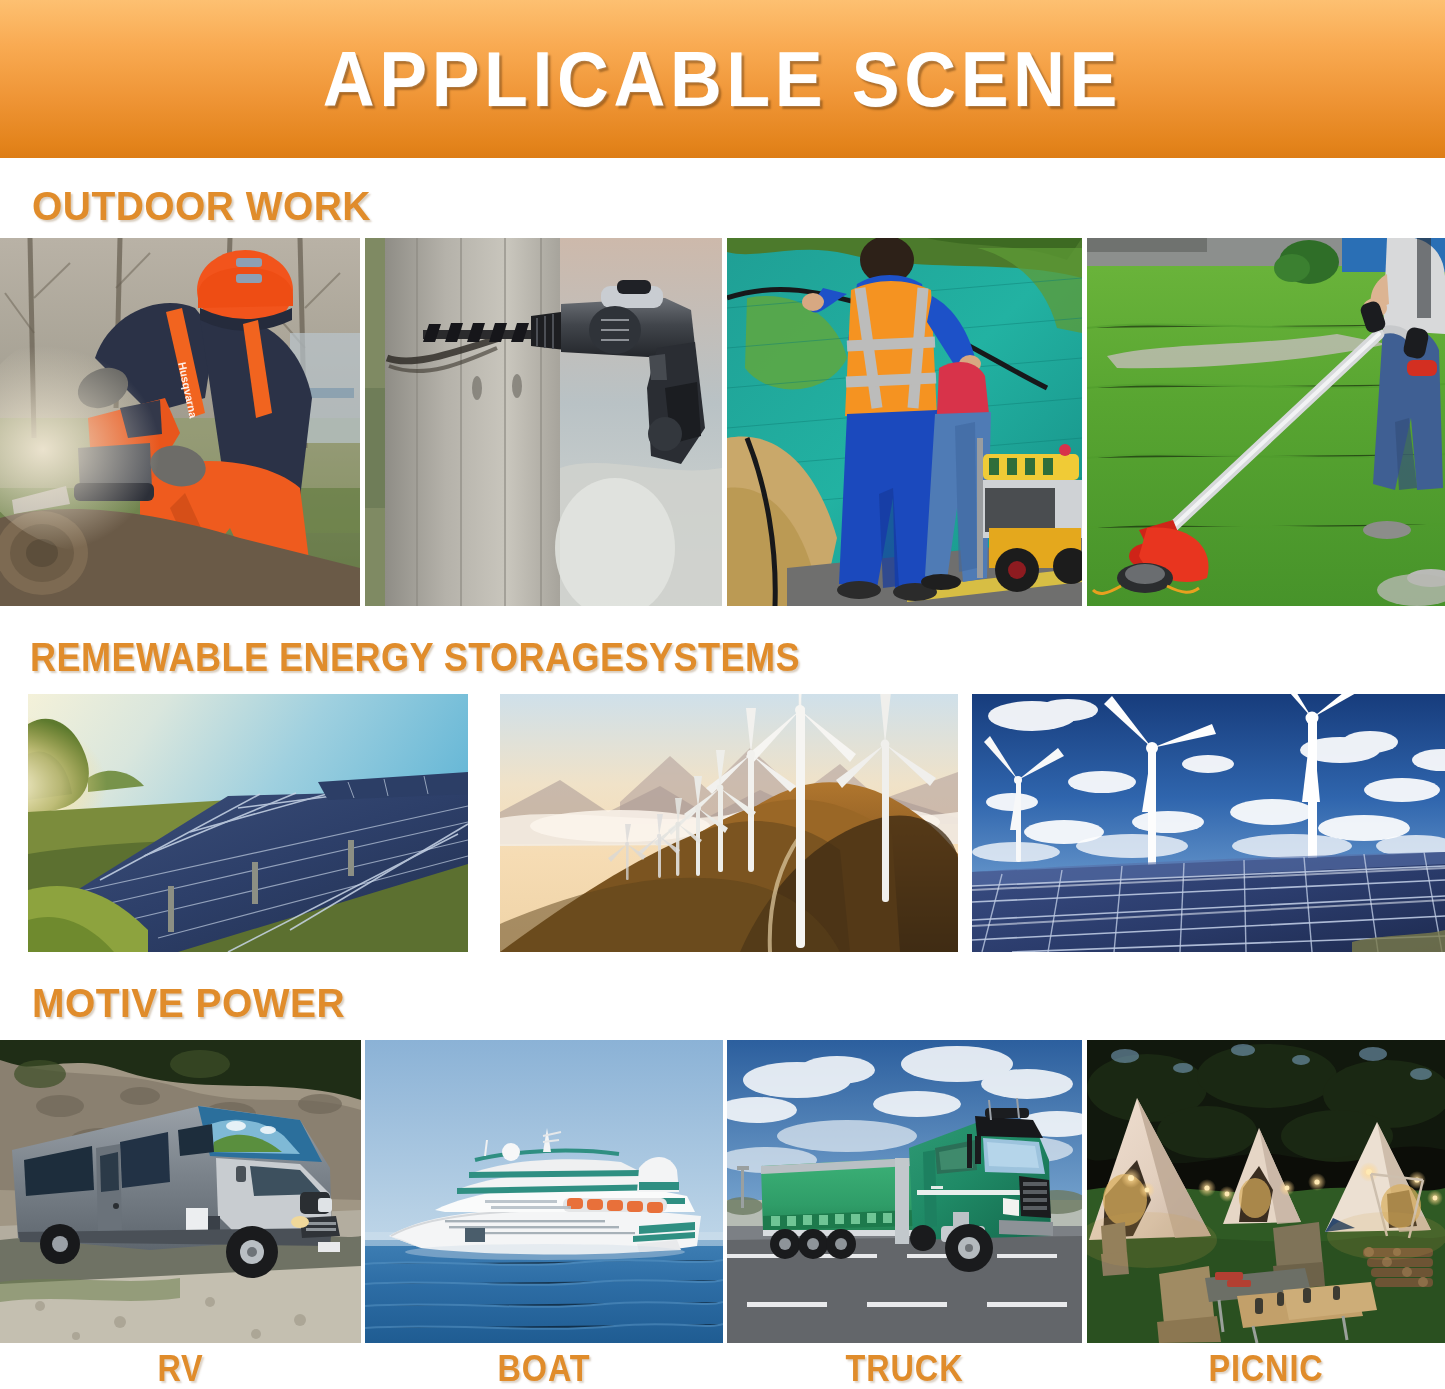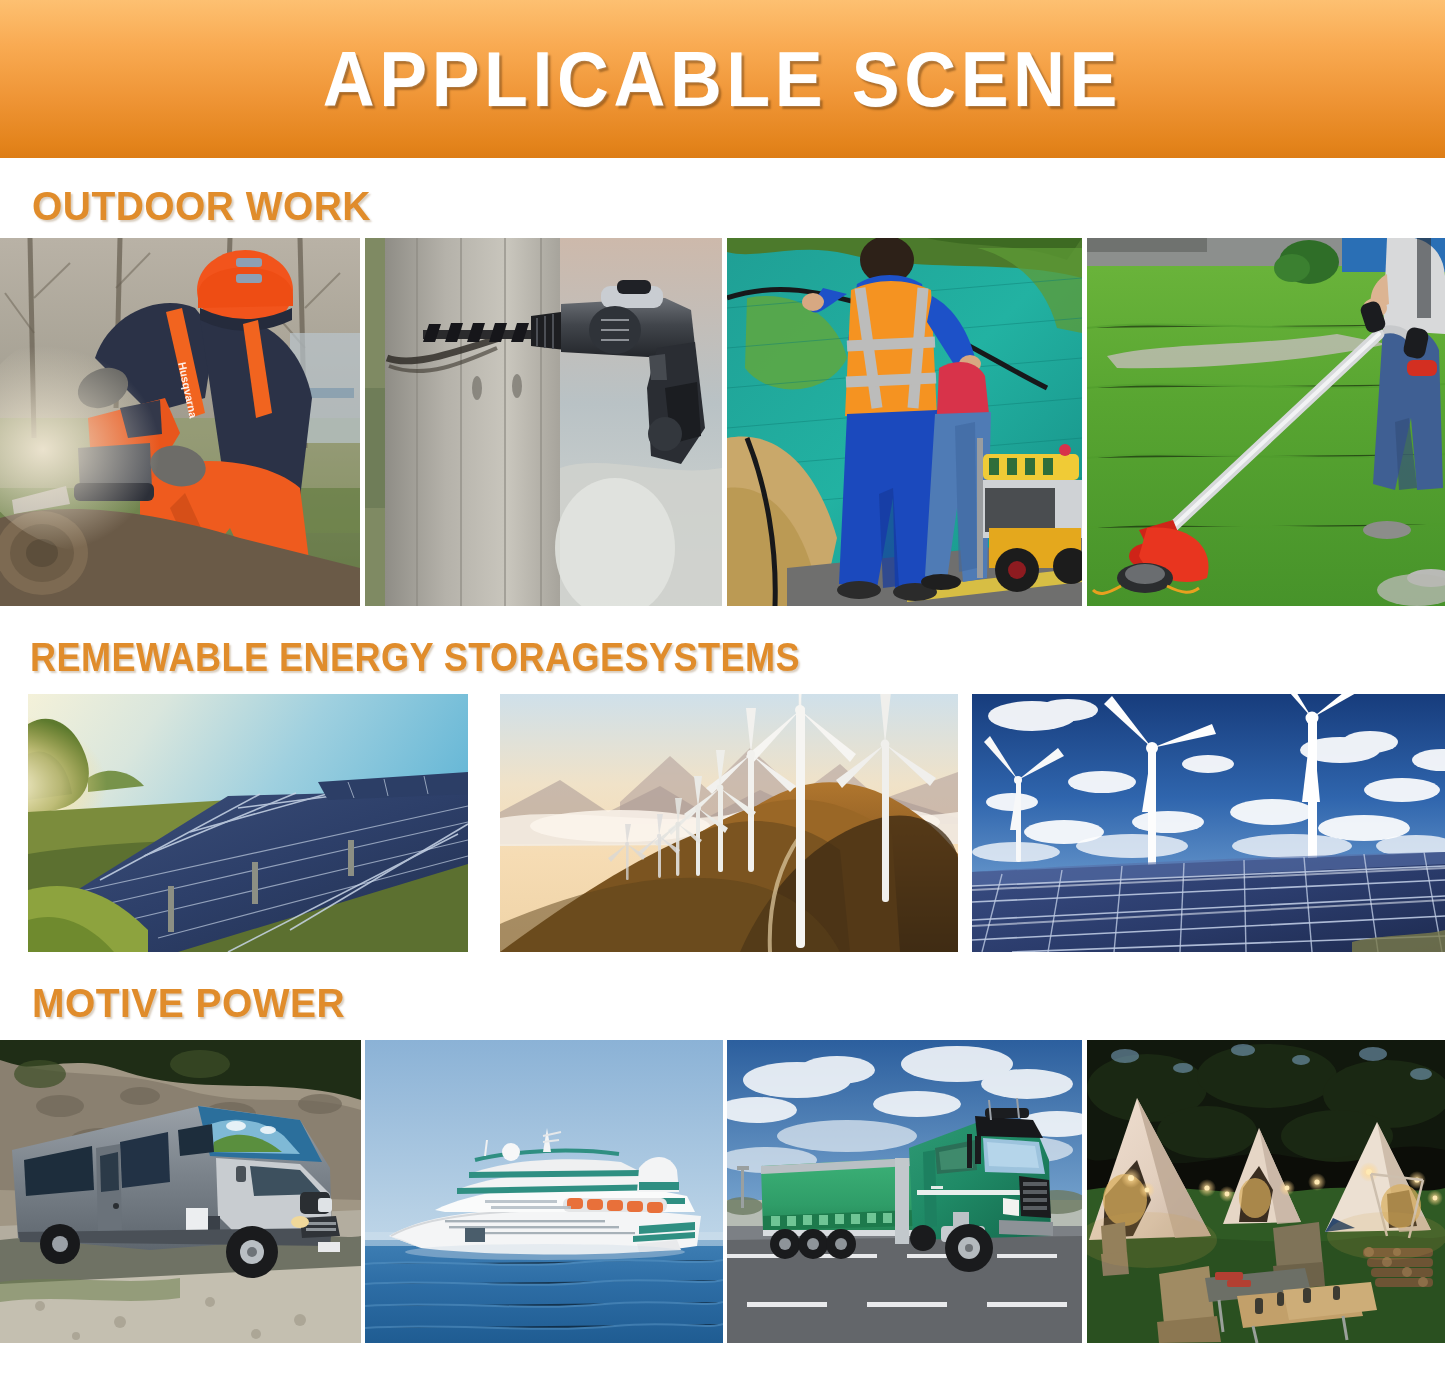--- a/index.html
+++ b/index.html
@@ -1071,14 +1071,20 @@
           <circle cx="336" cy="242" r="5"></circle>
             <circle cx="310" cy="212" r="4"></circle>
         </g>
 
         <ellipse cx="60" cy="200" rx="70" ry="28" fill="#cf9f4e" opacity="0.16"></ellipse>
         <ellipse cx="300" cy="196" rx="60" ry="24" fill="#cf9f4e" opacity="0.16"></ellipse>
       </svg>
     </div>
   </div>
 
+  <div class="caption-row">
+    <div class="caption" id="c-rv">RV</div>
+    <div class="caption" id="c-boat">BOAT</div>
+    <div class="caption" id="c-truck">TRUCK</div>
+    <div class="caption" id="c-picnic">PICNIC</div>
+  </div>
 
 </div>
 
 </body></html>

